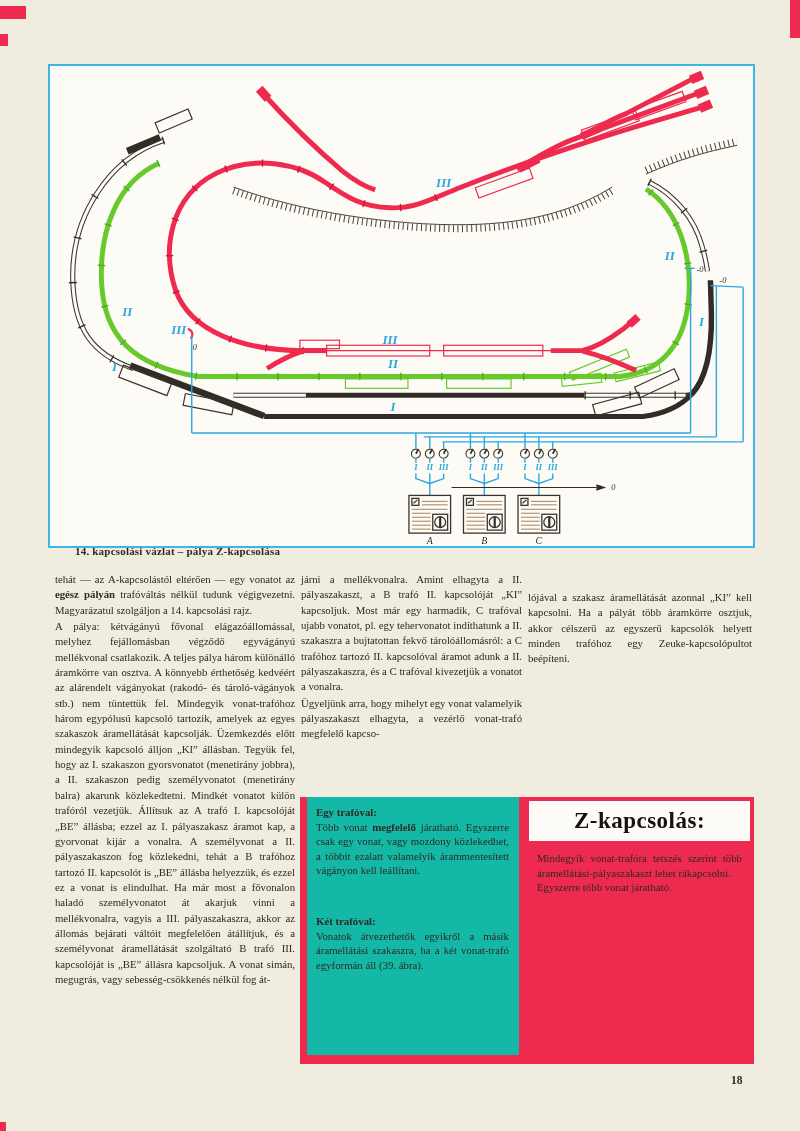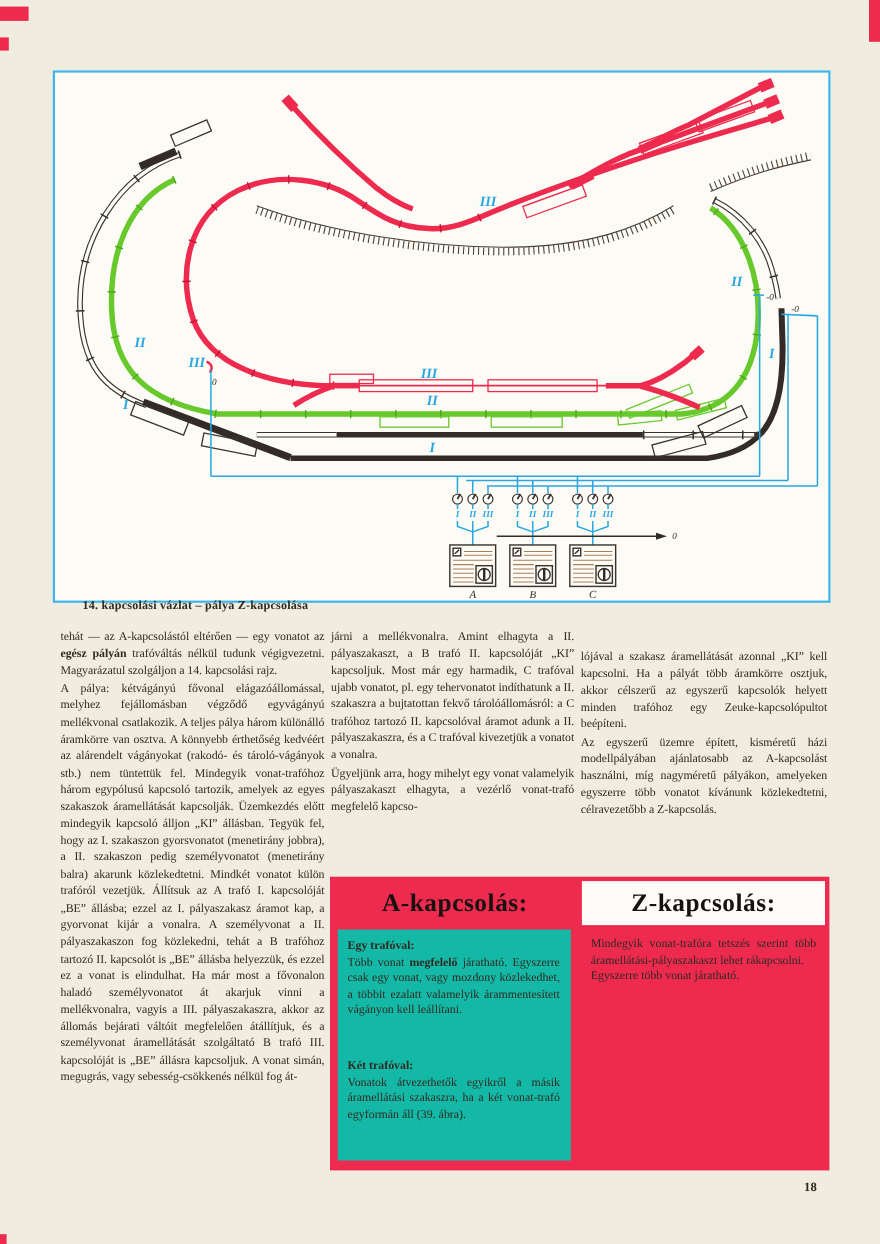--- a/index.html
+++ b/index.html
@@ -271,26 +271,24 @@
 <div class="col" id="col1">
   <p><span>tehát — az A-kapcsolástól eltérően — egy vonatot az </span><span class="b">egész pályán</span><span> trafóváltás nélkül tudunk végigvezetni. Magyarázatul szolgáljon a 14. kapcsolási rajz.</span></p>
   <p>A pálya: kétvágányú fővonal elágazóállomással, melyhez fejállomásban végződő egyvágányú mellékvonal csatlakozik. A teljes pálya három különálló áramkörre van osztva. A könnyebb érthetőség kedvéért az alárendelt vágányokat (rakodó- és tároló-vágányok stb.) nem tüntettük fel. Mindegyik vonat-trafóhoz három egypólusú kapcsoló tartozik, amelyek az egyes szakaszok áramellátását kapcsolják. Üzemkezdés előtt mindegyik kapcsoló álljon „KI” állásban. Tegyük fel, hogy az I. szakaszon gyorsvonatot (menetirány jobbra), a II. szakaszon pedig személyvonatot (menetirány balra) akarunk közlekedtetni. Mindkét vonatot külön trafóról vezetjük. Állítsuk az A trafó I. kapcsolóját „BE” állásba; ezzel az I. pályaszakasz áramot kap, a gyorvonat kijár a vonalra. A személyvonat a II. pályaszakaszon fog közlekedni, tehát a B trafóhoz tartozó II. kapcsolót is „BE” állásba helyezzük, és ezzel ez a vonat is elindulhat. Ha már most a fővonalon haladó személyvonatot át akarjuk vinni a mellékvonalra, vagyis a III. pályaszakaszra, akkor az állomás bejárati váltóit megfelelően átállítjuk, és a személyvonat áramellátását szolgáltató B trafó III. kapcsolóját is „BE” állásra kapcsoljuk. A vonat simán, megugrás, vagy sebesség-csökkenés nélkül fog át-</p>
 </div>
 <div class="col" id="col2">
   <p>járni a mellékvonalra. Amint elhagyta a II. pályaszakaszt, a B trafó II. kapcsolóját „KI” kapcsoljuk. Most már egy harmadik, C trafóval ujabb vonatot, pl. egy tehervonatot indíthatunk a II. szakaszra a bujtatottan fekvő tárolóállomásról: a C trafóhoz tartozó II. kapcsolóval áramot adunk a II. pályaszakaszra, és a C trafóval kivezetjük a vonatot a vonalra.</p>
   <p>Ügyeljünk arra, hogy mihelyt egy vonat valamelyik pályaszakaszt elhagyta, a vezérlő vonat-trafó megfelelő kapcso-</p>
 </div>
 <div class="col" id="col3">
   <p>lójával a szakasz áramellátását azonnal „KI” kell kapcsolni. Ha a pályát több áramkörre osztjuk, akkor célszerű az egyszerű kapcsolók helyett minden trafóhoz egy Zeuke-kapcsolópultot beépíteni.</p>
-  <p>Az egyszerű üzemre épített, kisméretű házi modellpályában ajánlatosabb az A-kapcsolást használni, míg nagyméretű pályákon, amelyeken egyszerre több vonatot kívánunk közlekedtetni, célravezetőbb a Z-kapcsolás.</p>
 </div>
 
 <div class="cmp">
   <div class="cmp-col">
-    <div class="cmp-head on-red">A-kapcsolás:</div>
     <div class="cmp-body left-body">
       <p class="cmp-sub">Egy trafóval:</p>
       <p><span>Több vonat </span><span class="b">megfelelő</span><span> járatható. Egyszerre csak egy vonat, vagy mozdony közlekedhet, a többit ezalatt valamelyik árammentesített vágányon kell leállítani.</span></p>
       <p class="cmp-sub gap2">Két trafóval:</p>
       <p>Vonatok átvezethetők egyikről a másik áramellátási szakaszra, ha a két vonat-trafó egyformán áll (39. ábra).</p>
     </div>
   </div>
   <div class="cmp-col">
     <div class="cmp-head on-white">Z-kapcsolás:</div>
     <div class="cmp-body right-body">

